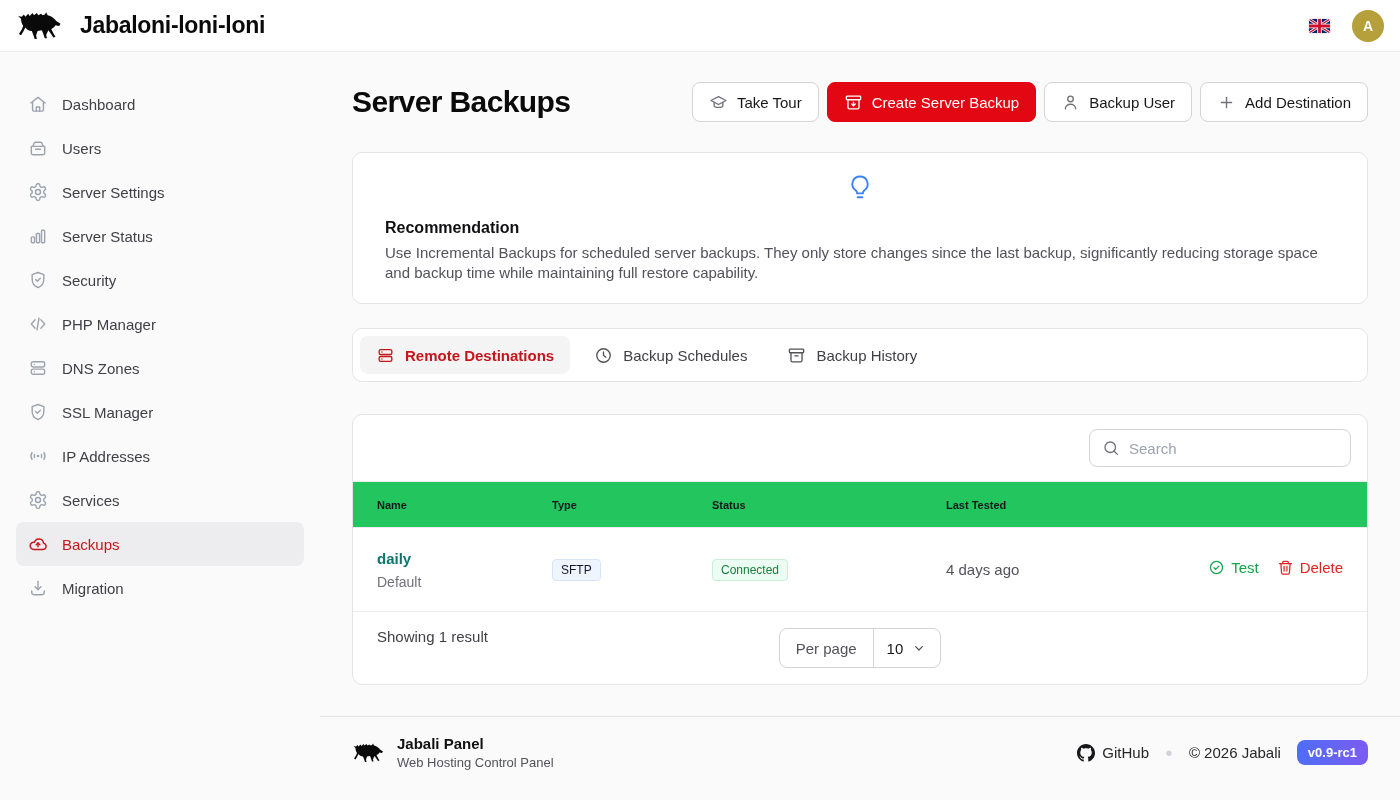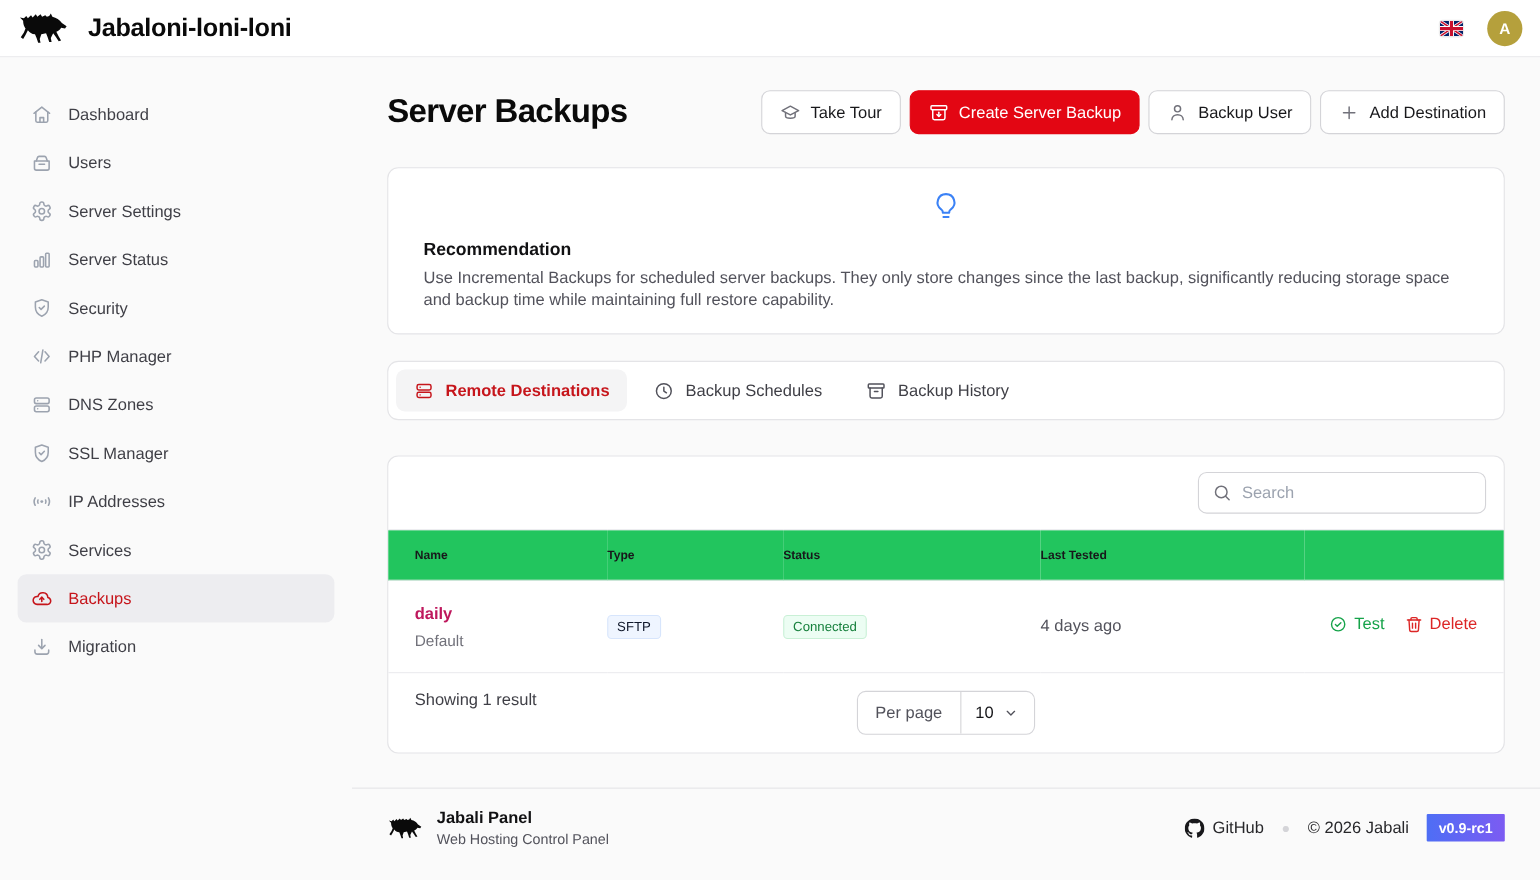--- a/index.html
+++ b/index.html
@@ -91,21 +91,21 @@
     background:#22c55e; border-top:1px solid #ececef; border-bottom:1px solid #ececef;
     font-size:11px; font-weight:700; color:#18181b; text-align:left;
     height:46px; padding:0;
   }
   .dest th.c-name, .dest td.c-name { width:199px; padding-left:24px; }
   .dest th.c-type, .dest td.c-type { width:160px; }
   .dest th.c-status, .dest td.c-status { width:234px; }
   .dest th.c-tested, .dest td.c-tested { width:240px; }
   .dest th.c-actions, .dest td.c-actions { text-align:right; padding-right:24px; }
   .dest tbody td { height:84px; border-bottom:1px solid #ececef; vertical-align:middle; }
-  .row-name { font-size:15px; font-weight:600; color:#be185d; }
+  .row-name { font-size:15px; font-weight:600; color:#0f766e; }
   .row-sub { font-size:14px; color:#71717a; margin-top:7px; }
   .badge {
     display:inline-block; font-size:12px; font-weight:500; padding:3px 8px; border-radius:4px;
   }
   .badge-type { background:#eff5ff; color:#0f172a; border:1px solid #d7e5fc; }
   .badge-status { background:#ecfdf3; color:#17803d; border:1px solid #c9f0d6; }
   .tested { font-size:15px; color:#52525b; }
   .row-actions { display:inline-flex; gap:18px; align-items:center; }
   .link-act { display:inline-flex; align-items:center; gap:6px; font-size:15px; font-weight:500; cursor:pointer; }
   .link-test { color:#16a34a; }
@@ -130,21 +130,21 @@
   }
   .foot-brand { display:flex; align-items:center; gap:13px; }
   .foot-name { font-size:15px; font-weight:700; color:#111113; margin-bottom:3px; }
   .foot-sub { font-size:13px; color:#52525b; }
   .foot-right { display:flex; align-items:center; gap:16px; }
   .gh-link { display:flex; align-items:center; gap:7px; font-size:15px; color:#27272a; cursor:pointer; }
   .dot-sep { color:#d4d4d8; font-size:13px; }
   .copyright { font-size:15px; color:#27272a; }
   .version-badge {
     background:linear-gradient(90deg,#4e6ef5,#7c5bf2); color:#fff;
-    font-size:13px; font-weight:600; padding:5px 11px; border-radius:1px;
+    font-size:13px; font-weight:600; padding:5px 11px; border-radius:8px;
   }
 </style>
 </head>
 <body>
 
 <header class="topbar">
   <div class="brand">
     <span>
       <svg width="46" height="34" viewBox="0 0 64 44" fill="#0a0a0a">
         <path d="M7 12 L3 8 L8 9 L11 6 L13 9 L17 5 L19 8 L23 4 L25 7 L29 4 L31 7 L35 5 L37 7 L40 6 L42 3 L44 7 C49 8 53 11 56 15 L62 19 L60 22 L55 21 C54 23 52 25 49 26 L52 32 L55 37 L52 38 L48 32 L45 28 L42 34 L43 39 L40 39 L38 33 L36 28 L30 29 L28 35 L29 40 L26 40 L24 34 L22 29 C18 29 15 27 13 24 L10 30 L7 35 L4 33 L8 27 L10 22 C8 19 7 16 7 12 Z"></path>

